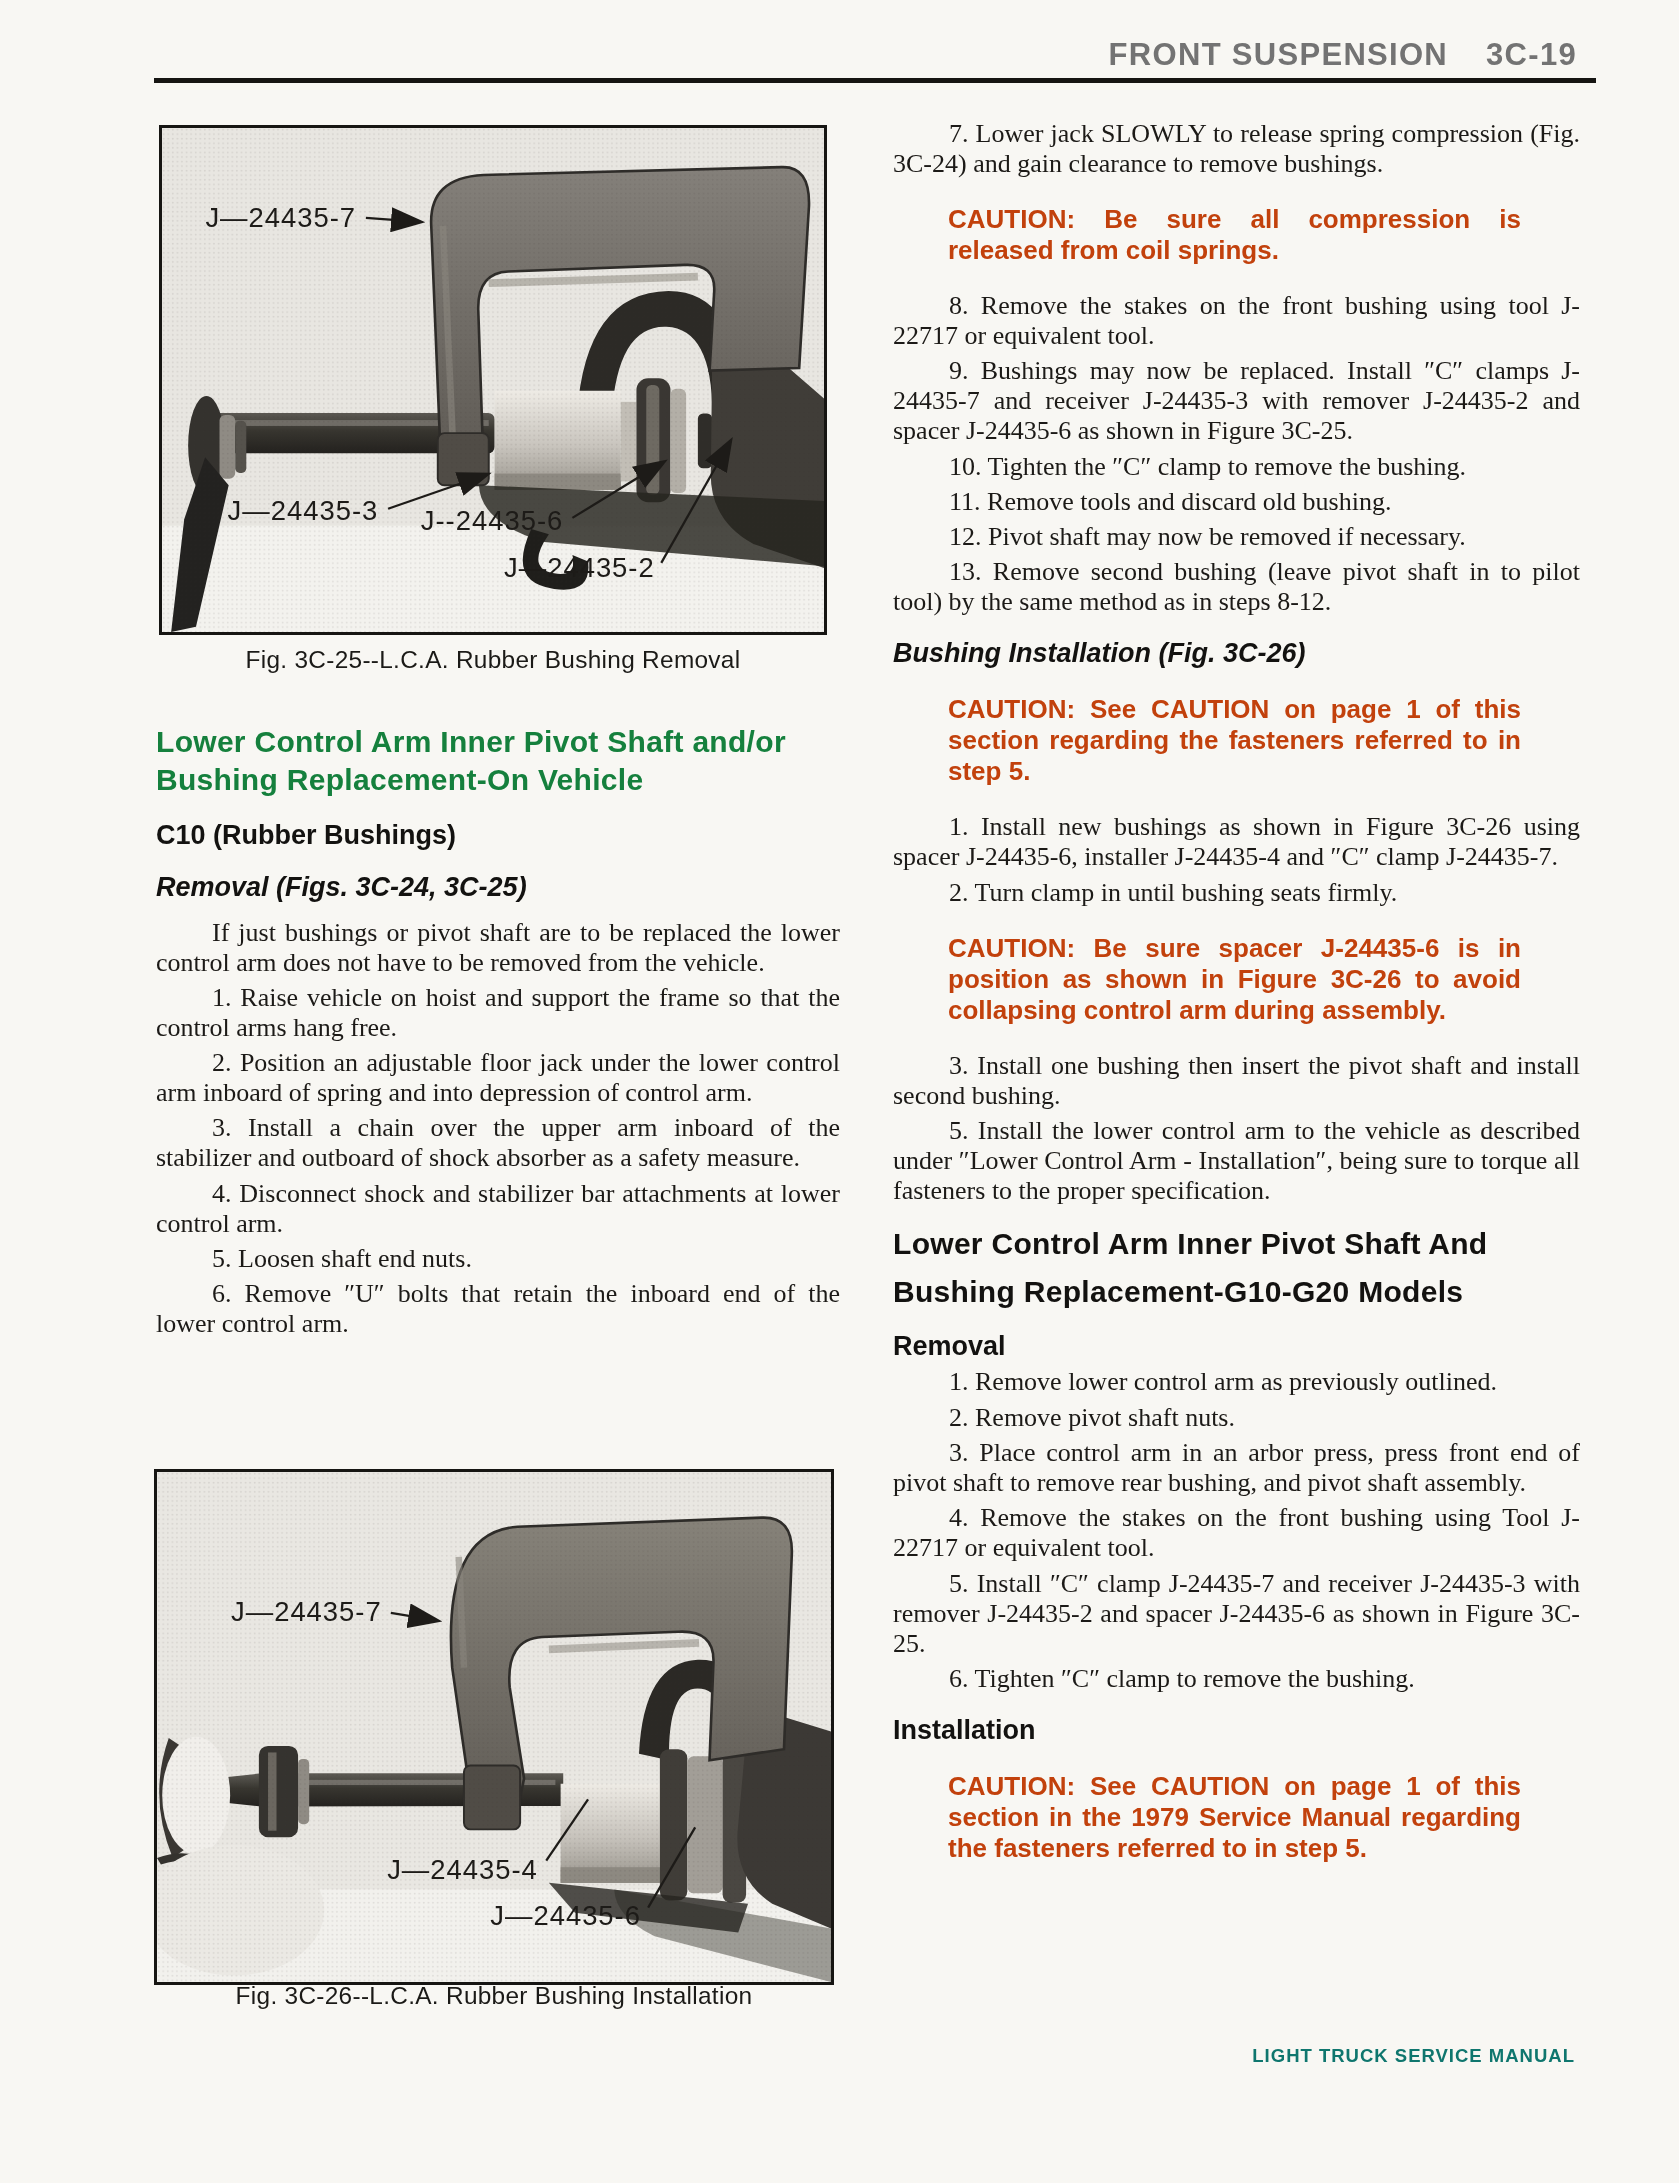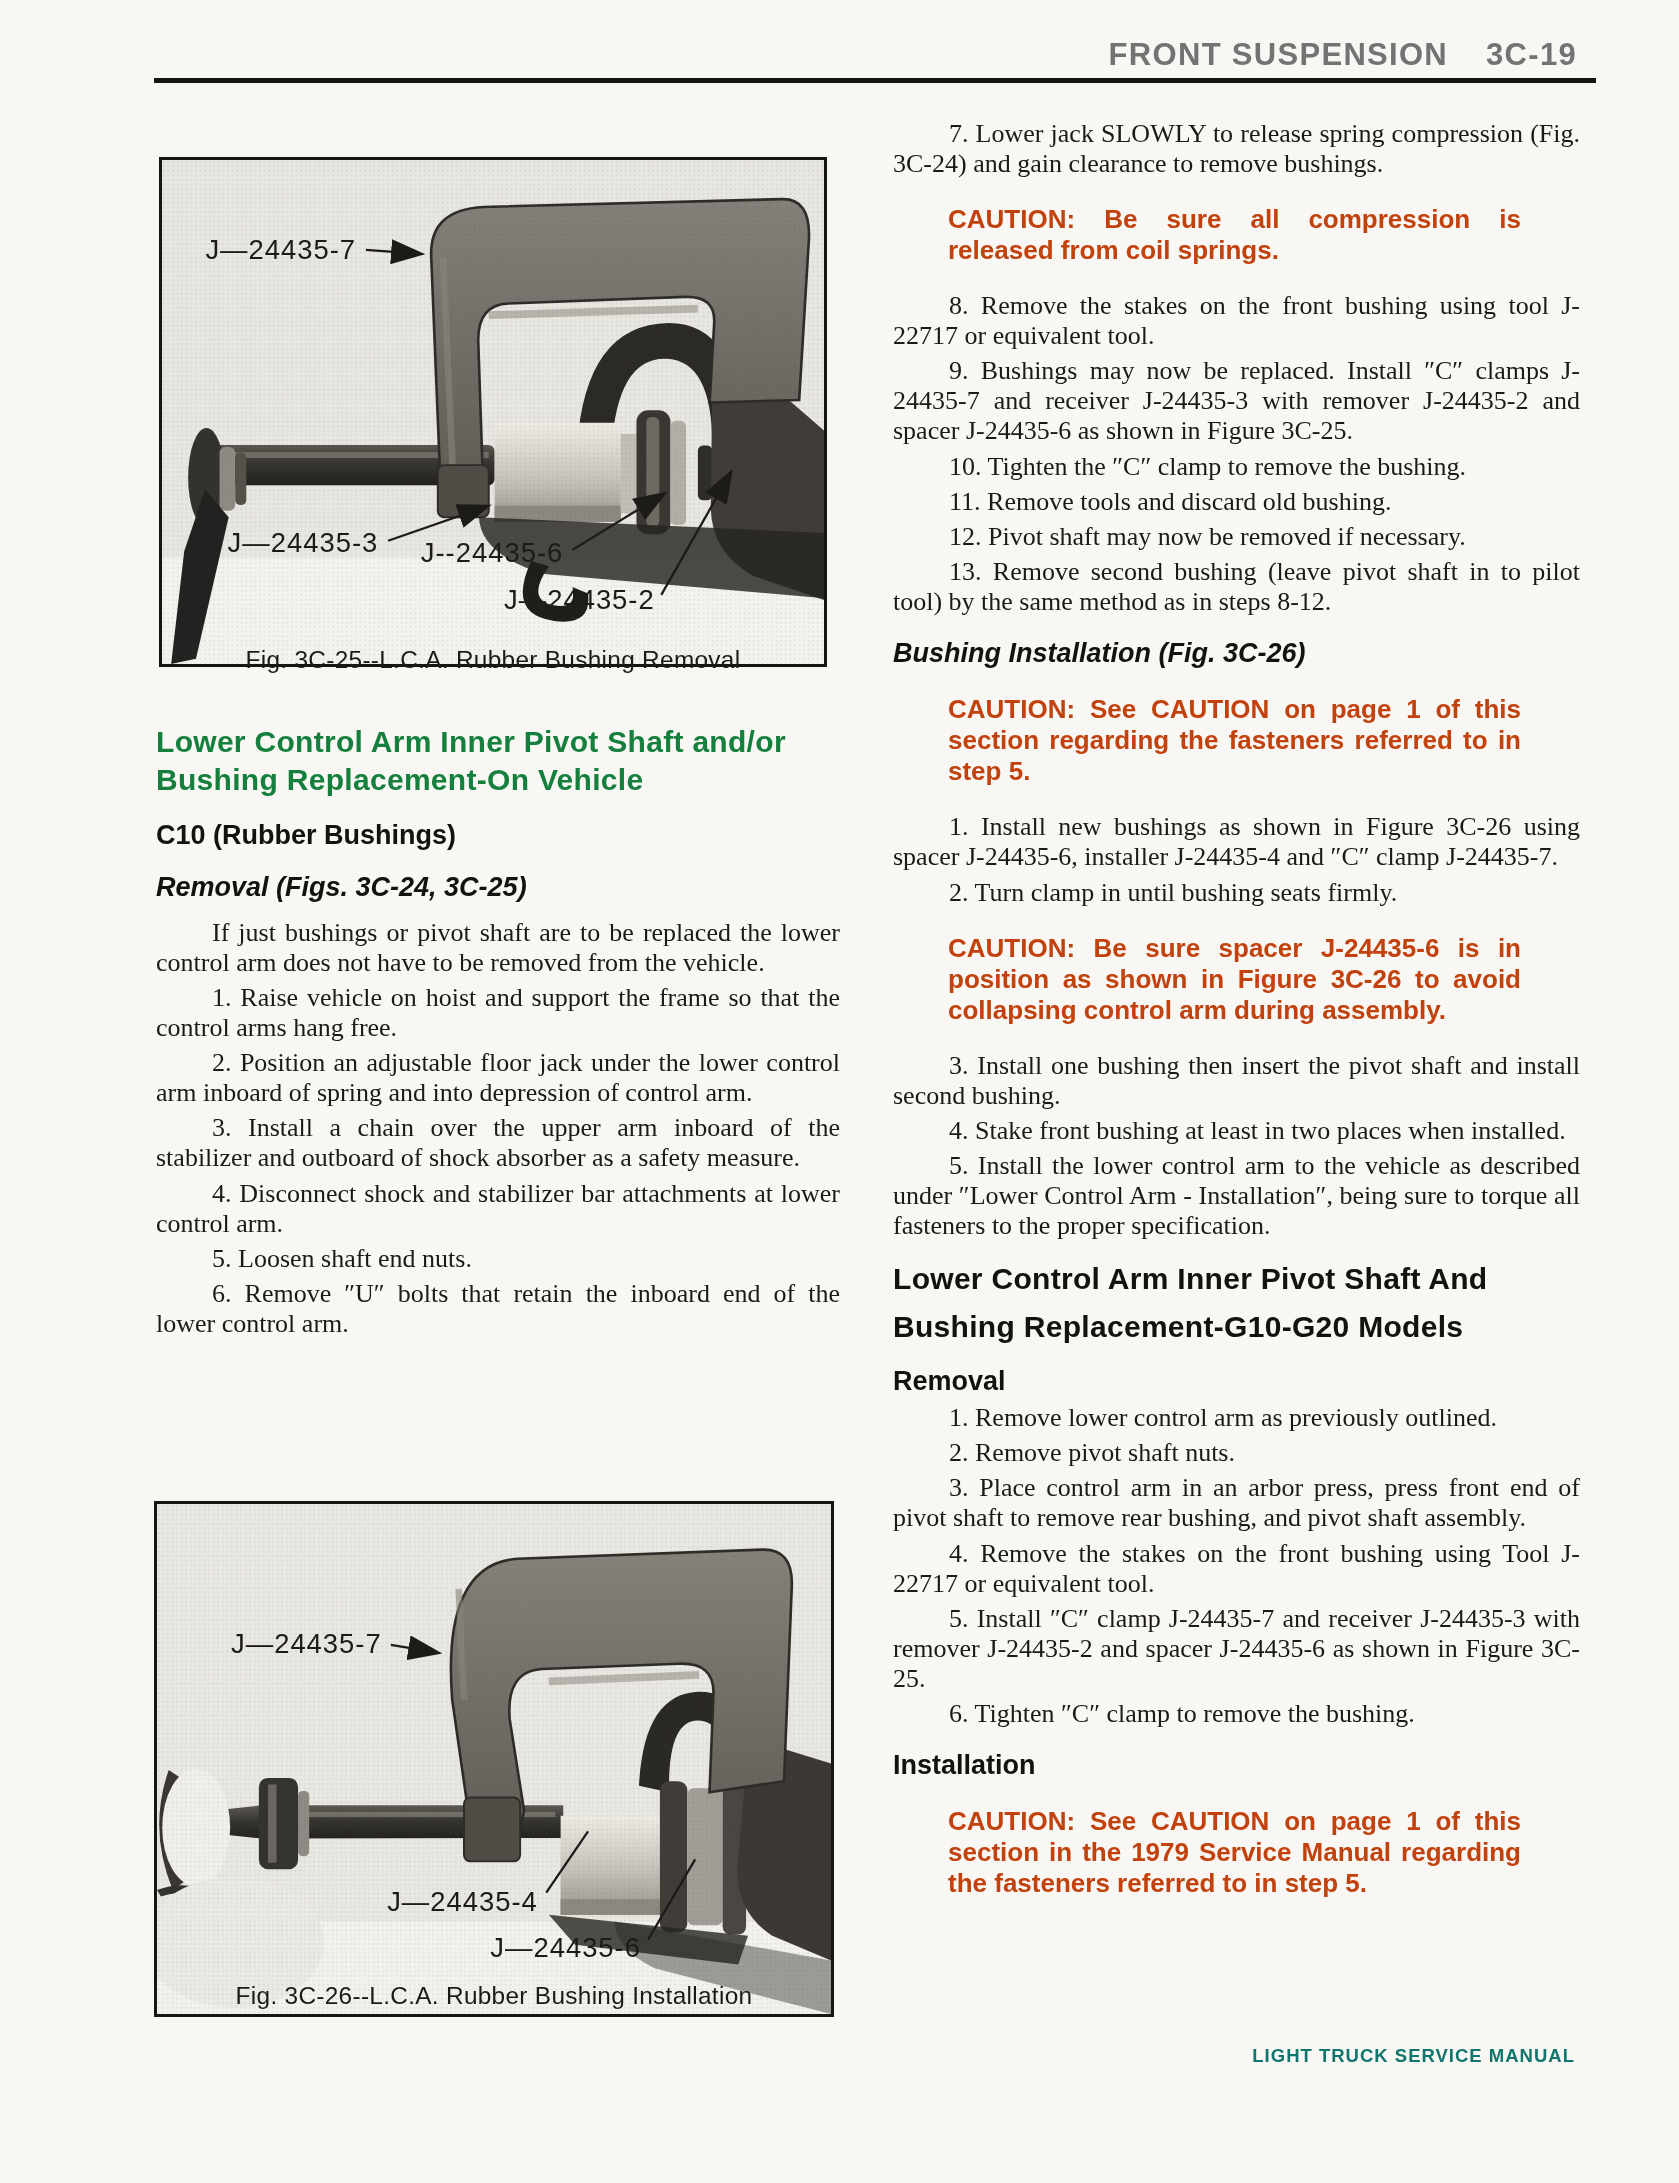--- a/index.html
+++ b/index.html
@@ -18,21 +18,20 @@
   }
   .page-header .pgnum{margin-left:38px;}
   .header-rule{
     position:absolute;top:78px;left:154px;width:1442px;height:5.3px;
     background:#161512;
   }
   
   .figbox{
     position:absolute;border:3.3px solid #161512;background:#ef4444;
     box-sizing:border-box;
-    margin-top:32px;
   }
   #fig25-box{left:159px;top:125px;width:668px;height:510px;}
   #fig26-box{left:154px;top:1469px;width:680px;height:516px;}
   .figbox svg{display:block;width:100%;height:100%;}
   .figcap{
     position:absolute;text-align:center;
     font-family:"Liberation Sans",sans-serif;font-size:24.4px;color:#1b1a17;
     letter-spacing:0.3px;
   }
   #fig25-cap{left:159px;top:646px;width:668px;}
@@ -268,21 +267,20 @@
   <p>10. Tighten the ″C″ clamp to remove the bushing.</p>
   <p>11. Remove tools and discard old bushing.</p>
   <p>12. Pivot shaft may now be removed if necessary.</p>
   <p>13. Remove second bushing (leave pivot shaft in to pilot tool) by the same method as in steps 8-12.</p>
   <div class="sub-heading italic">Bushing Installation (Fig. 3C-26)</div>
   <div class="caution">CAUTION: See CAUTION on page 1 of this section regarding the fasteners referred to in step 5.</div>
   <p>1. Install new bushings as shown in Figure 3C-26 using spacer J-24435-6, installer J-24435-4 and ″C″ clamp J-24435-7.</p>
   <p>2. Turn clamp in until bushing seats firmly.</p>
   <div class="caution">CAUTION: Be sure spacer J-24435-6 is in position as shown in Figure 3C-26 to avoid collapsing control arm during assembly.</div>
   <p>3. Install one bushing then insert the pivot shaft and install second bushing.</p>
-  <p>4. Stake front bushing at least in two places when installed.</p>
   <p>5. Install the lower control arm to the vehicle as described under ″Lower Control Arm - Installation″, being sure to torque all fasteners to the proper specification.</p>
   <div class="g10-heading">Lower Control Arm Inner Pivot Shaft And</div>
   <div class="g10-heading" style="margin-top:12px;">Bushing Replacement-G10-G20 Models</div>
   <div class="sub-heading">Removal</div>
   <p>1. Remove lower control arm as previously outlined.</p>
   <p>2. Remove pivot shaft nuts.</p>
   <p>3. Place control arm in an arbor press, press front end of pivot shaft to remove rear bushing, and pivot shaft assembly.</p>
   <p>4. Remove the stakes on the front bushing using Tool J-22717 or equivalent tool.</p>
   <p>5. Install ″C″ clamp J-24435-7 and receiver J-24435-3 with remover J-24435-2 and spacer J-24435-6 as shown in Figure 3C-25.</p>
   <p>6. Tighten ″C″ clamp to remove the bushing.</p>

